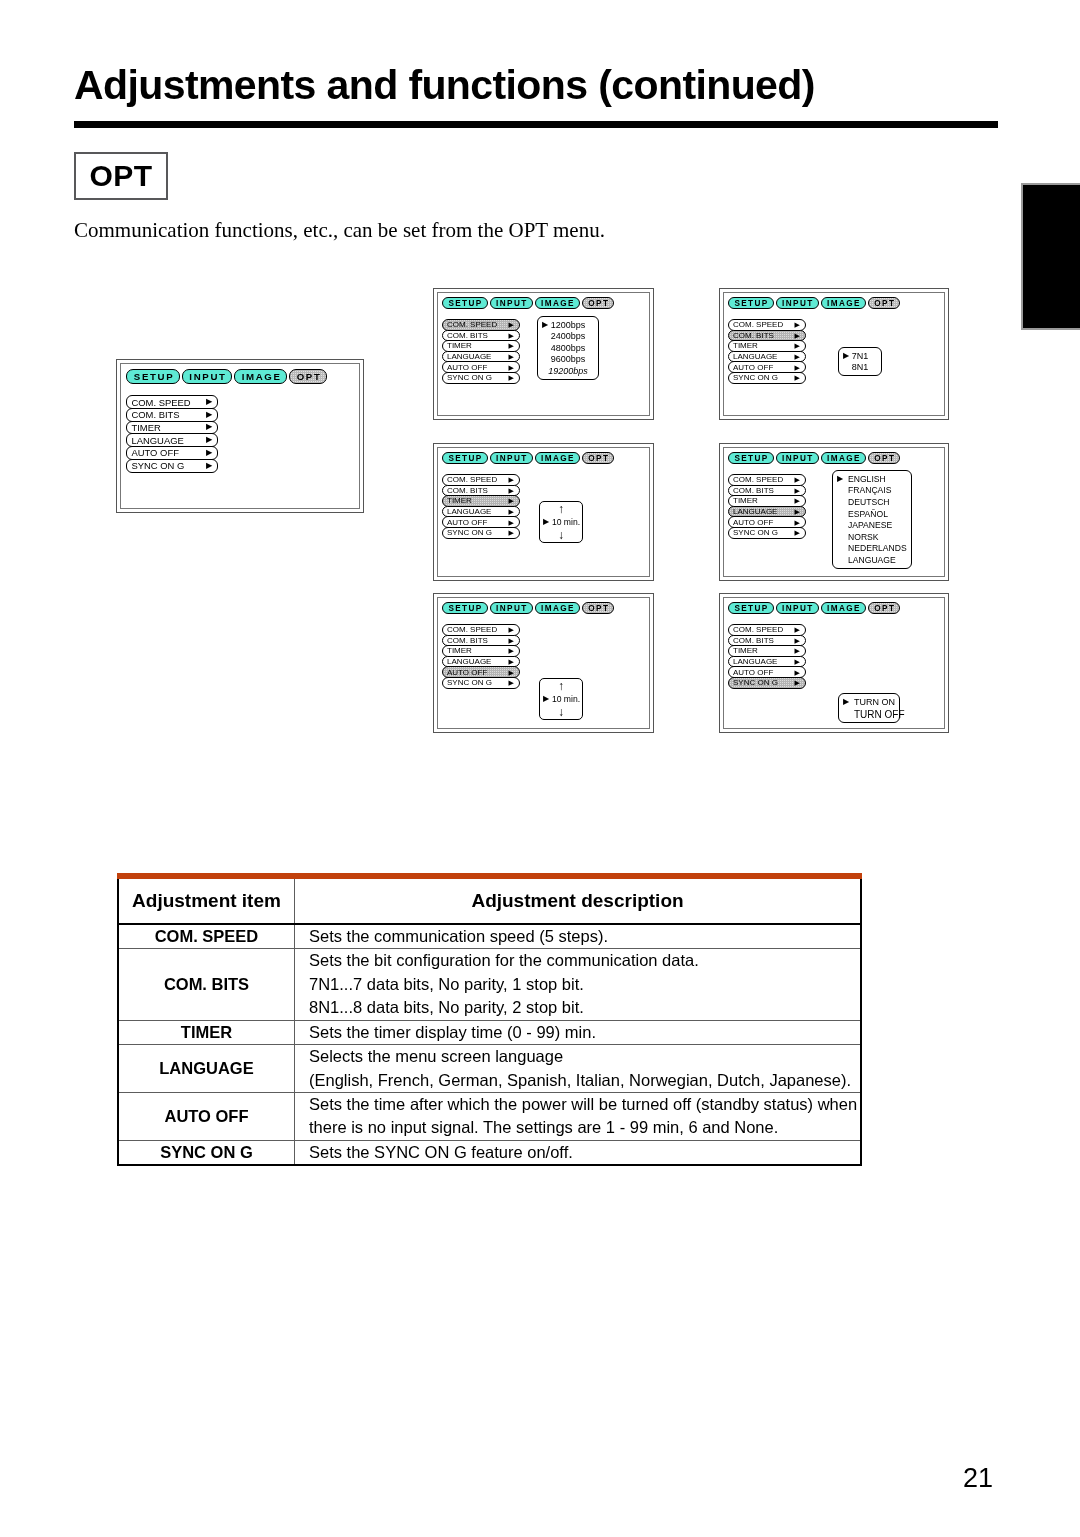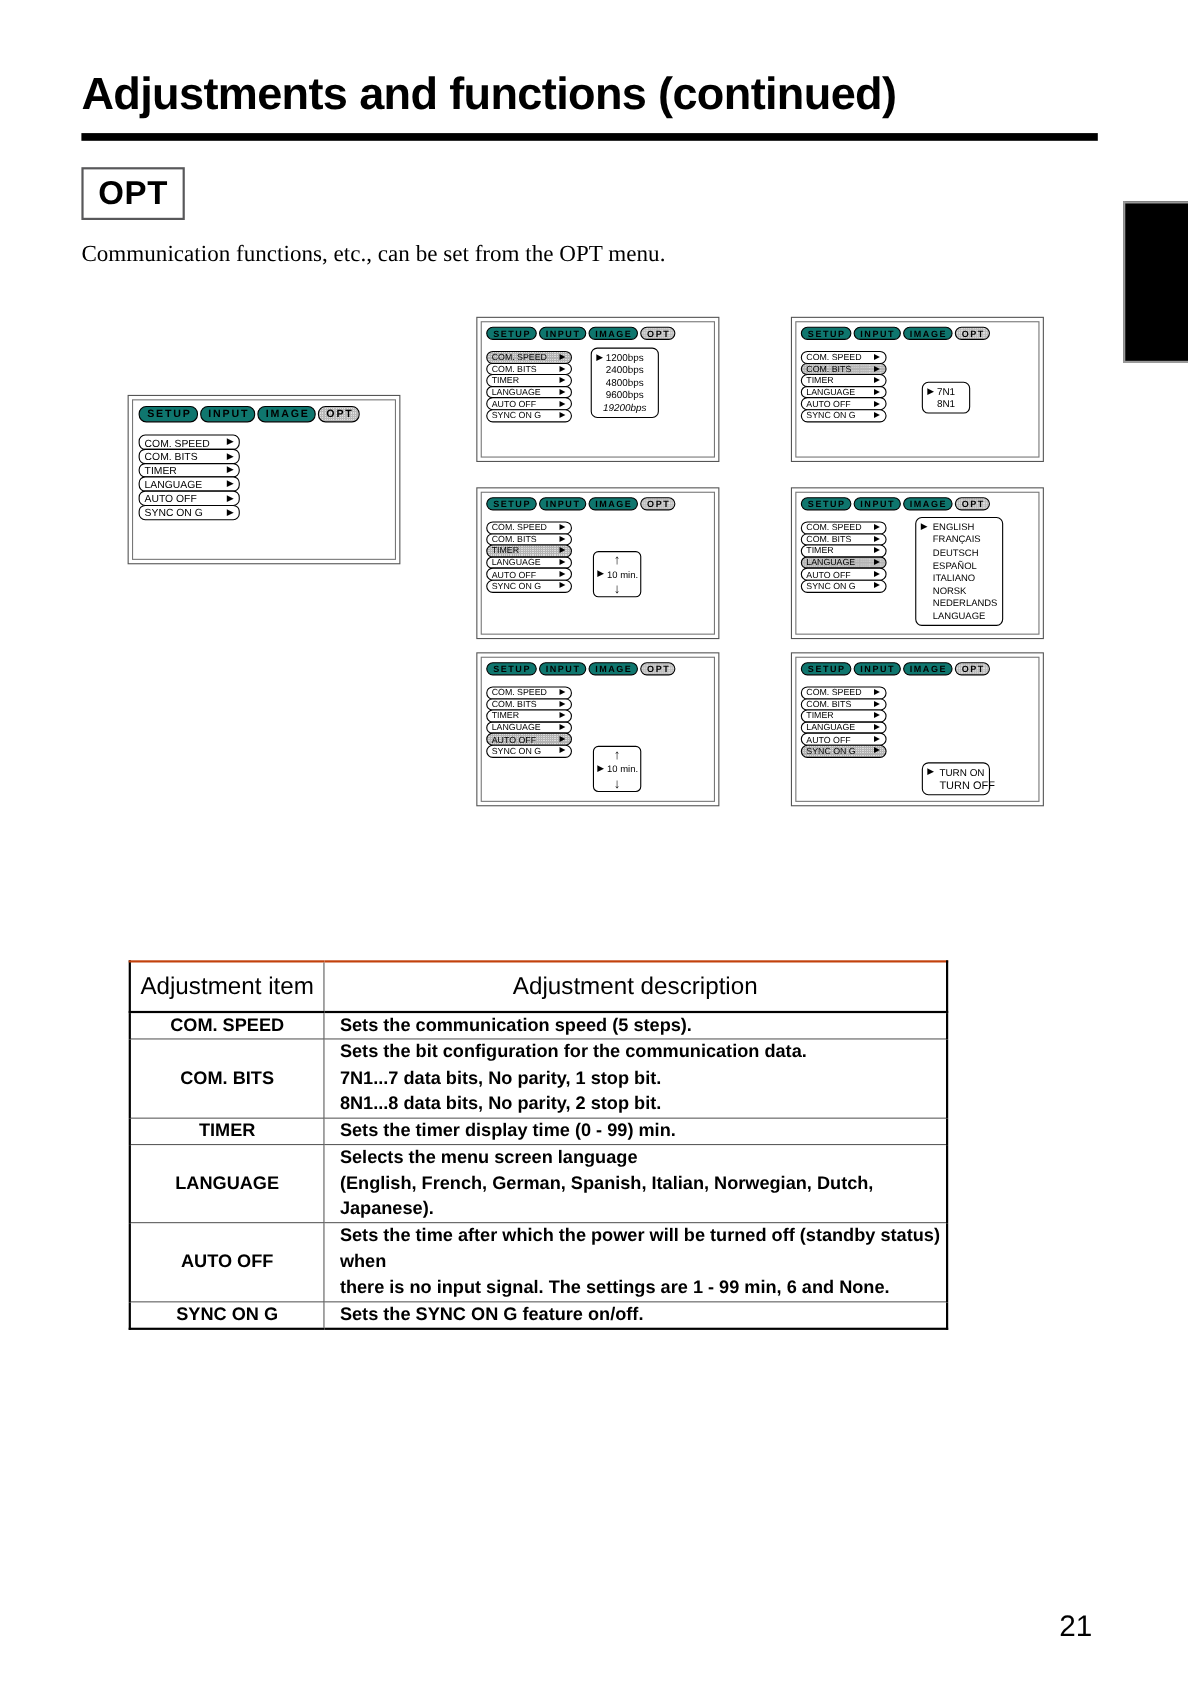--- a/index.html
+++ b/index.html
@@ -99,21 +99,21 @@
     align-items: center;
   }
   .osd-tab {
     border: 1px solid #000;
     border-radius: 7px;
     box-sizing: border-box;
     display: flex;
     align-items: center;
     justify-content: center;
     font-weight: bold;
-    background: #0f766e;
+    background: #5eead4;
     color: #000;
     white-space: nowrap;
   }
   .osd-tab.selected {
     background-image:
       repeating-linear-gradient(0deg, #b9b9b9 0 1px, transparent 1px 2px),
       repeating-linear-gradient(90deg, #b9b9b9 0 1px, transparent 1px 2px);
     background-color: #e2e2e2;
   }
 
@@ -208,42 +208,41 @@
     width: 745px;
     border-collapse: collapse;
     font-size: 16.5px;
   }
   #spec-table td, #spec-table th {
     border: 1px solid #5d5d5d;
     vertical-align: middle;
     padding: 0;
   }
   #spec-table thead th {
-    border-top: 2px solid #c2410c;
+    border-top: 6px solid #c2410c;
     border-bottom: 2px solid #000;
-    font-weight: normal;
-    font-size: 22px;
+    font-weight: bold;
+    font-size: 19px;
     height: 44px;
   }
   #spec-table tbody td { border-bottom: 1px solid #5d5d5d; }
   #spec-table tbody tr:last-child td { border-bottom: 2px solid #000; }
   .col-item {
     width: 175px;
     text-align: center;
     font-weight: bold;
     border-left: 2px solid #000 !important;
   }
   .col-desc {
     text-align: left;
     padding-left: 14px !important;
     padding-top: 8px;
     padding-bottom: 8px;
     border-right: 2px solid #000 !important;
     line-height: 1.42;
-    font-weight: bold;
   }
   #spec-table thead th.col-item { border-left: 2px solid #000; }
   #spec-table thead th.col-desc { border-right: 2px solid #000; padding-left: 0 !important; text-align: center; }
 
   
   #page-number {
     position: absolute;
     left: 963px;
     top: 1463px;
     font-size: 27px;
@@ -450,21 +449,21 @@
         <div class="osd-item" style="height: 11.6px; font-size: 8px;">
           <span class="osd-item-label">SYNC ON G</span>
           <span class="osd-item-arrow" style="font-size: 7px;">▶</span>
         </div>
       </div>
       <div class="osd-values" style="left: 112px; top: 26px; width: 80px; padding-top: 2px; padding-bottom: 2px;">
         <div class="osd-value left marked" style="height: 11.6px; font-size: 8.6px;">ENGLISH</div>
         <div class="osd-value left" style="height: 11.6px; font-size: 8.6px;">FRANÇAIS</div>
         <div class="osd-value left" style="height: 11.6px; font-size: 8.6px;">DEUTSCH</div>
         <div class="osd-value left" style="height: 11.6px; font-size: 8.6px;">ESPAÑOL</div>
-        <div class="osd-value left" style="height: 11.6px; font-size: 8.6px;">ITALIANO</div>
+        <div class="osd-value left" style="height: 11.6px; font-size: 8.6px;">JAPANESE</div>
         <div class="osd-value left" style="height: 11.6px; font-size: 8.6px;">NORSK</div>
         <div class="osd-value left" style="height: 11.6px; font-size: 8.6px;">NEDERLANDS</div>
         <div class="osd-value left" style="height: 11.6px; font-size: 8.6px;">LANGUAGE</div>
       </div>
     </div>
     <div class="osd" style="left: 433px; top: 593px; width: 221px; height: 140px;">
       <div class="osd-inner"></div>
       <div class="osd-tabs" style="left: 8px; top: 8px;">
         <div class="osd-tab" style="height: 12px; font-size: 8.2px; letter-spacing: 1.4px; padding: 0px 4px 0px 5.4px;">SETUP</div>
         <div class="osd-tab" style="height: 12px; font-size: 8.2px; letter-spacing: 1.4px; padding: 0px 4px 0px 5.4px;">INPUT</div>

